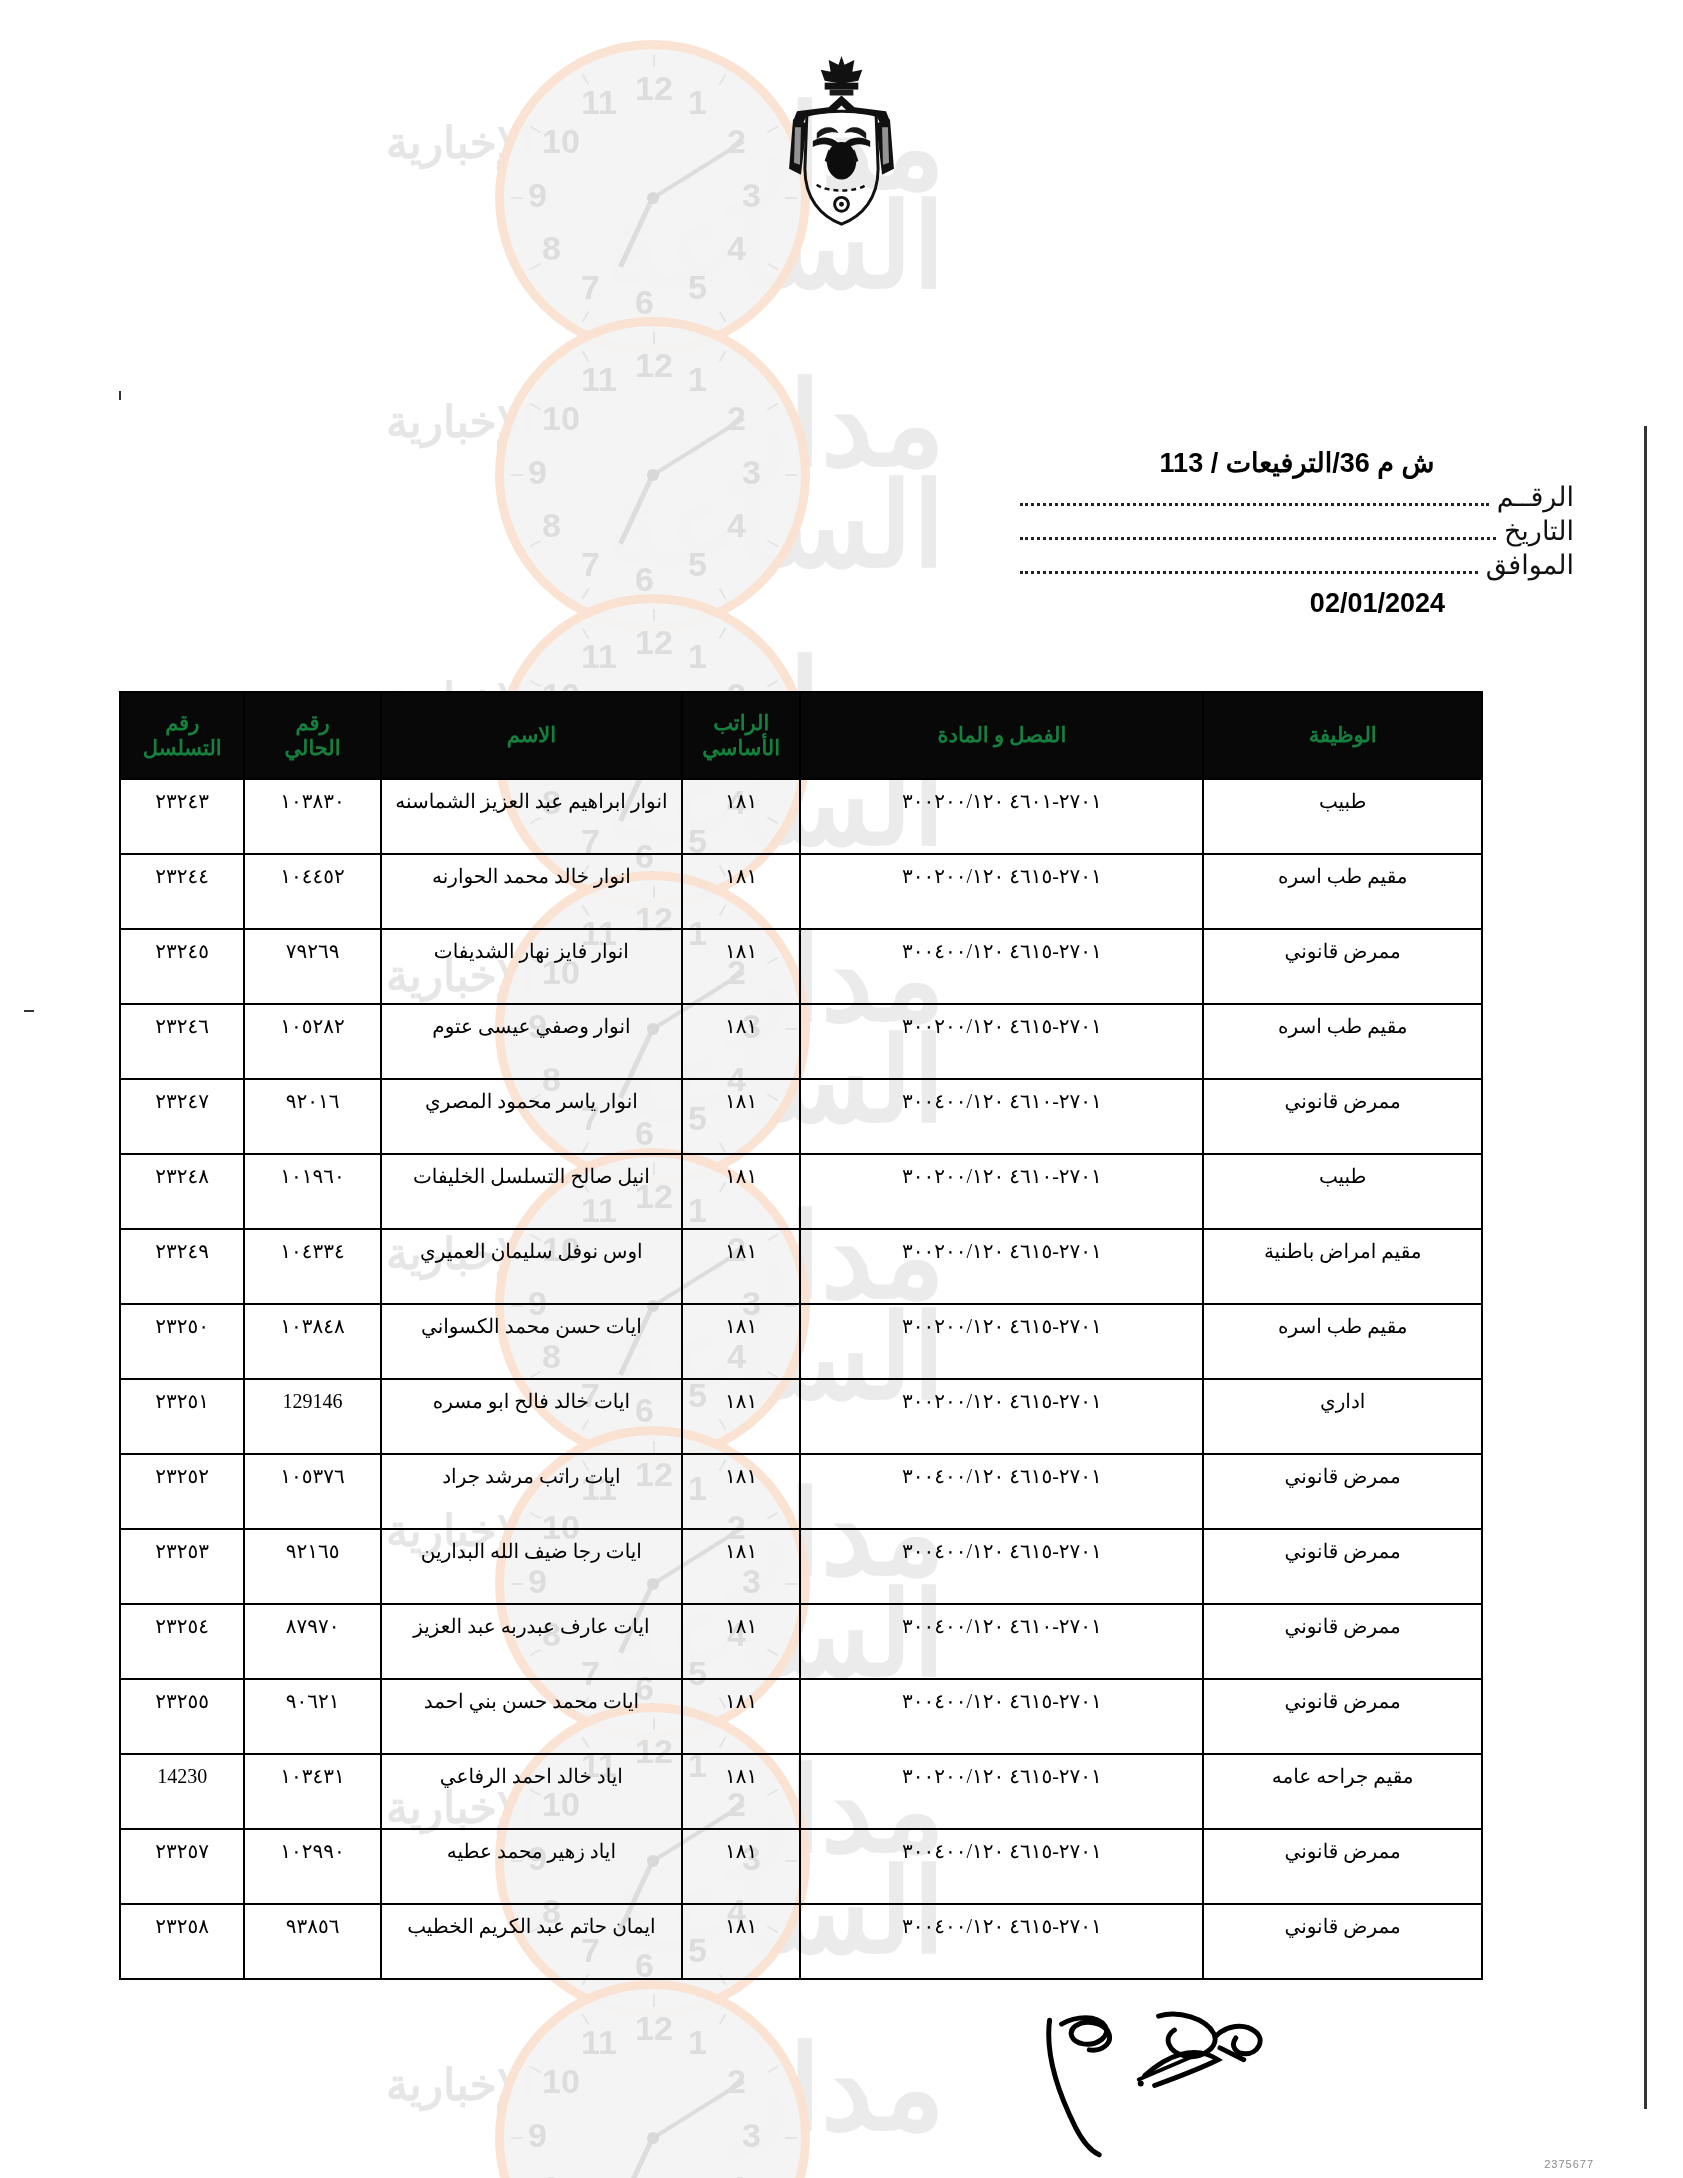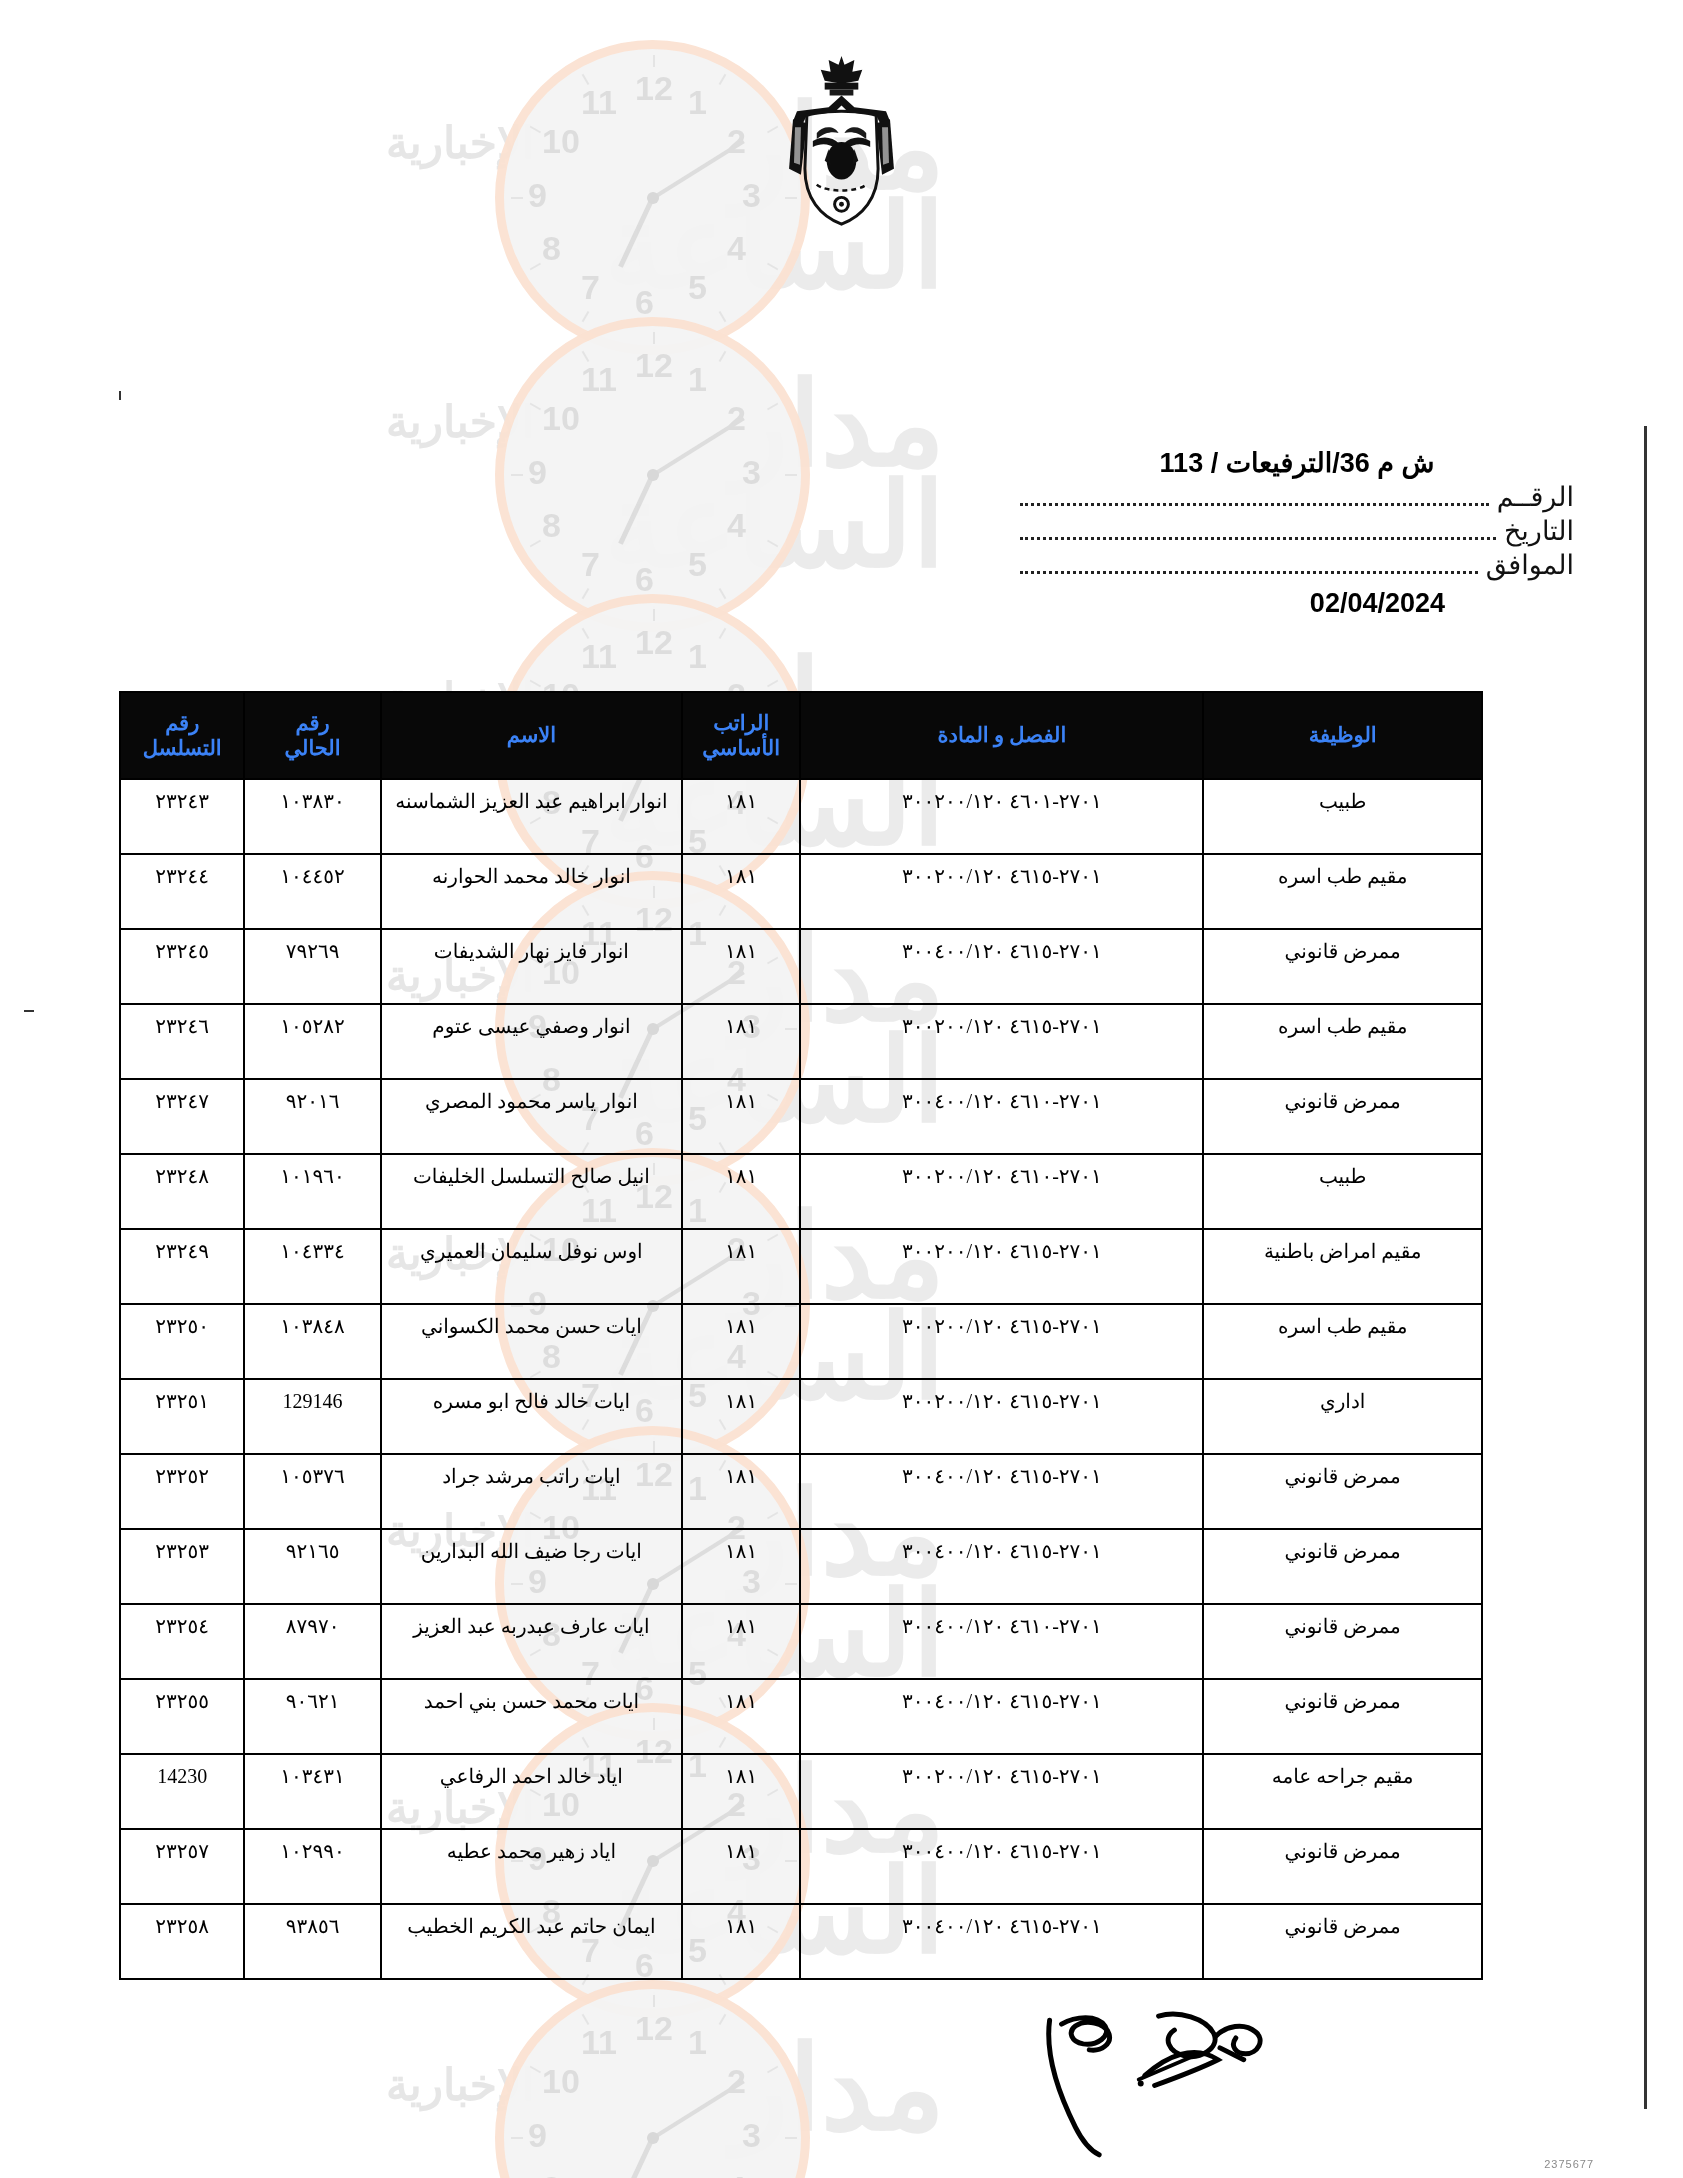--- a/index.html
+++ b/index.html
@@ -81,21 +81,21 @@
   }
   table.main td,table.main th{
     border:2px solid #000;
     padding:6px 8px;
     vertical-align:top;
     font-size:20px;
     line-height:1.55;
     background:transparent;
   }
   table.main thead th{
-    background:#080808;color:#3b82f6;height:77px;vertical-align:middle;
+    background:#080808;color:#15803d;height:77px;vertical-align:middle;
     text-align:center;font-size:21px;font-weight:bold;
     letter-spacing:1px;padding:4px 2px;
   }
   thead th span.hl{display:block;line-height:1.15;}
   td.c-job{text-align:center;font-size:21px;letter-spacing:2px;}
   td.c-chap{text-align:center;font-size:21px;direction:ltr;letter-spacing:1px;white-space:nowrap;}
   td.c-sal{text-align:center;font-size:21px;}
   td.c-name{text-align:center;font-size:21px;letter-spacing:1px;}
   td.c-cur{text-align:center;font-size:21px;}
   td.c-seq{text-align:center;font-size:21px;}
@@ -415,21 +415,21 @@
     </div>
     <div class="meta-row">
       <span class="lbl">التاريخ</span>
       <span class="dots"></span>
     </div>
     <div class="meta-row">
       <span class="lbl">الموافق</span>
       <span class="dots"></span>
     </div>
   </div>
-  <div class="date-val" style="position:absolute;right:238px;top:588px;font-size:27px;font-weight:bold;font-family:'Liberation Sans',sans-serif;z-index:4;">02/04/2024</div>
+  <div class="date-val" style="position:absolute;right:238px;top:588px;font-size:27px;font-weight:bold;font-family:'Liberation Sans',sans-serif;z-index:4;">02/01/2024</div>
 
   <table class="main">
     <colgroup>
       <col style="width:233px">
         <col style="width:337px">
         <col style="width:99px">
       <col style="width:252px">
         <col style="width:114px">
         <col style="width:104px">
     </colgroup>

